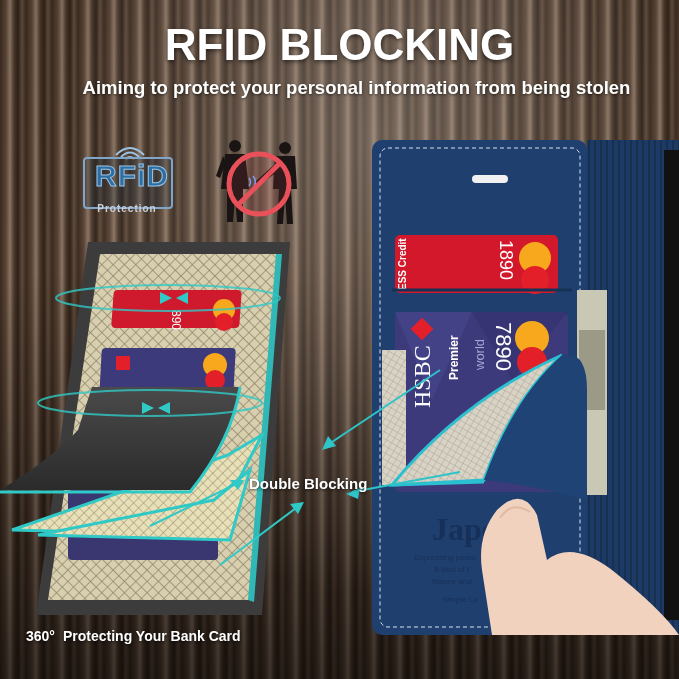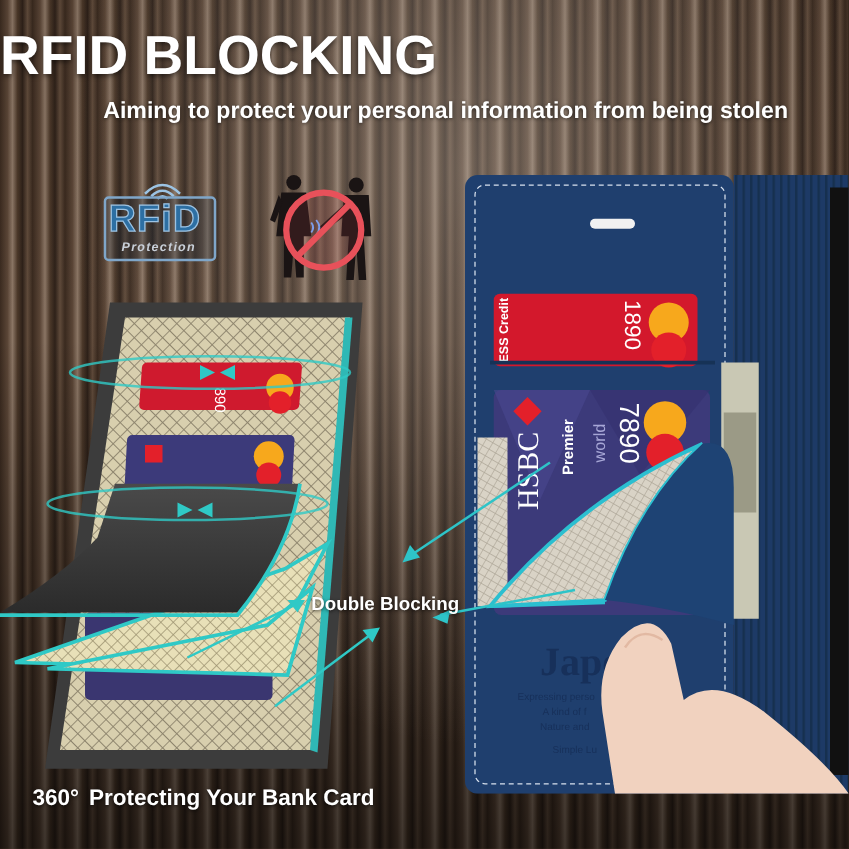--- a/index.html
+++ b/index.html
@@ -6,43 +6,43 @@
     body { width:679px; height:679px; overflow:hidden; position:relative;
       font-family:"Liberation Sans", sans-serif;
       background:#2a1d14; }
     .bg { position:absolute; inset:0;
       background:
         linear-gradient(180deg, rgba(0,0,0,0.05) 0%, rgba(0,0,0,0) 40%, rgba(0,0,0,0.55) 100%),
         repeating-linear-gradient(90deg, #3a2a1f 0px, #5a4536 6px, #8a7564 10px, #4b3829 14px, #2e2119 18px, #5f4a3a 22px, #3a2a1f 26px);
     }
     .bg-glow { position:absolute; inset:0;
       background: radial-gradient(ellipse at 55% 20%, rgba(200,190,180,0.35), rgba(0,0,0,0) 60%); }
-    .title { position:absolute; top:20px; left:0; width:679px; 
+    .title { position:absolute; top:20px; left:0; width:679px; text-align:center;
       color:#fff; font-size:44px; font-weight:bold; letter-spacing:0px;
       text-shadow:0 2px 4px rgba(0,0,0,0.5); }
     .subtitle { position:absolute; top:77px; left:0; width:713px; text-align:center;
       color:#fff; font-size:18.5px; font-weight:bold; text-shadow:0 1px 3px rgba(0,0,0,0.6); }
     
     .rfid-badge { position:absolute; left:83px; top:145px; width:92px; height:64px; }
     .rfid-box { position:absolute; left:0; top:12px; width:90px; height:52px; border:2px solid #7fa6c9;
       border-radius:4px; box-sizing:border-box; background:rgba(20,40,60,0.25); }
-    .rfid-text { position:absolute; left:4px; top:16px; width:82px; text-align:left; color:#2d6fa3;
+    .rfid-text { position:absolute; left:4px; top:16px; width:82px; text-align:right; color:#2d6fa3;
       font-size:30px; font-weight:bold; letter-spacing:1px; -webkit-text-stroke:1px #9cc3e3; line-height:30px; }
-    .rfid-sub { position:absolute; left:4px; top:48px; width:80px; text-align:center; color:#c8cfd8;
-      font-size:10px; font-weight:bold; letter-spacing:1px;font-style:italic; }
+    .rfid-sub { position:absolute; left:4px; top:58px; width:80px; text-align:center; color:#c8cfd8;
+      font-size:10px; font-weight:bold; letter-spacing:1px; }
     .rfid-waves { position:absolute; left:30px; top:-2px; }
     
     .noskim { position:absolute; left:213px; top:134px; width:90px; height:95px; }
     
     .left-illus { position:absolute; left:0; top:230px; width:320px; height:390px; }
     
     .wallet { position:absolute; left:372px; top:140px; width:307px; height:495px; }
     .caption-double { position:absolute; left:249px; top:460px; color:#fff; font-size:15px; font-weight:bold;
       text-shadow:0 1px 3px rgba(0,0,0,0.7);margin-top:15px; }
-    .caption-360 { position:absolute; left:26px; top:628px; color:#fff; font-size:18px; font-weight:bold;
+    .caption-360 { position:absolute; left:26px; top:628px; color:#fff; font-size:14px; font-weight:bold;
       text-shadow:0 1px 3px rgba(0,0,0,0.7); }
     .caption-360 .deg { margin-right:8px; }
     .svgfill { position:absolute; inset:0; }
   </style>
 </head>
 <body>
 
 <div class="bg"></div>
 <div class="bg-glow"></div>
 

